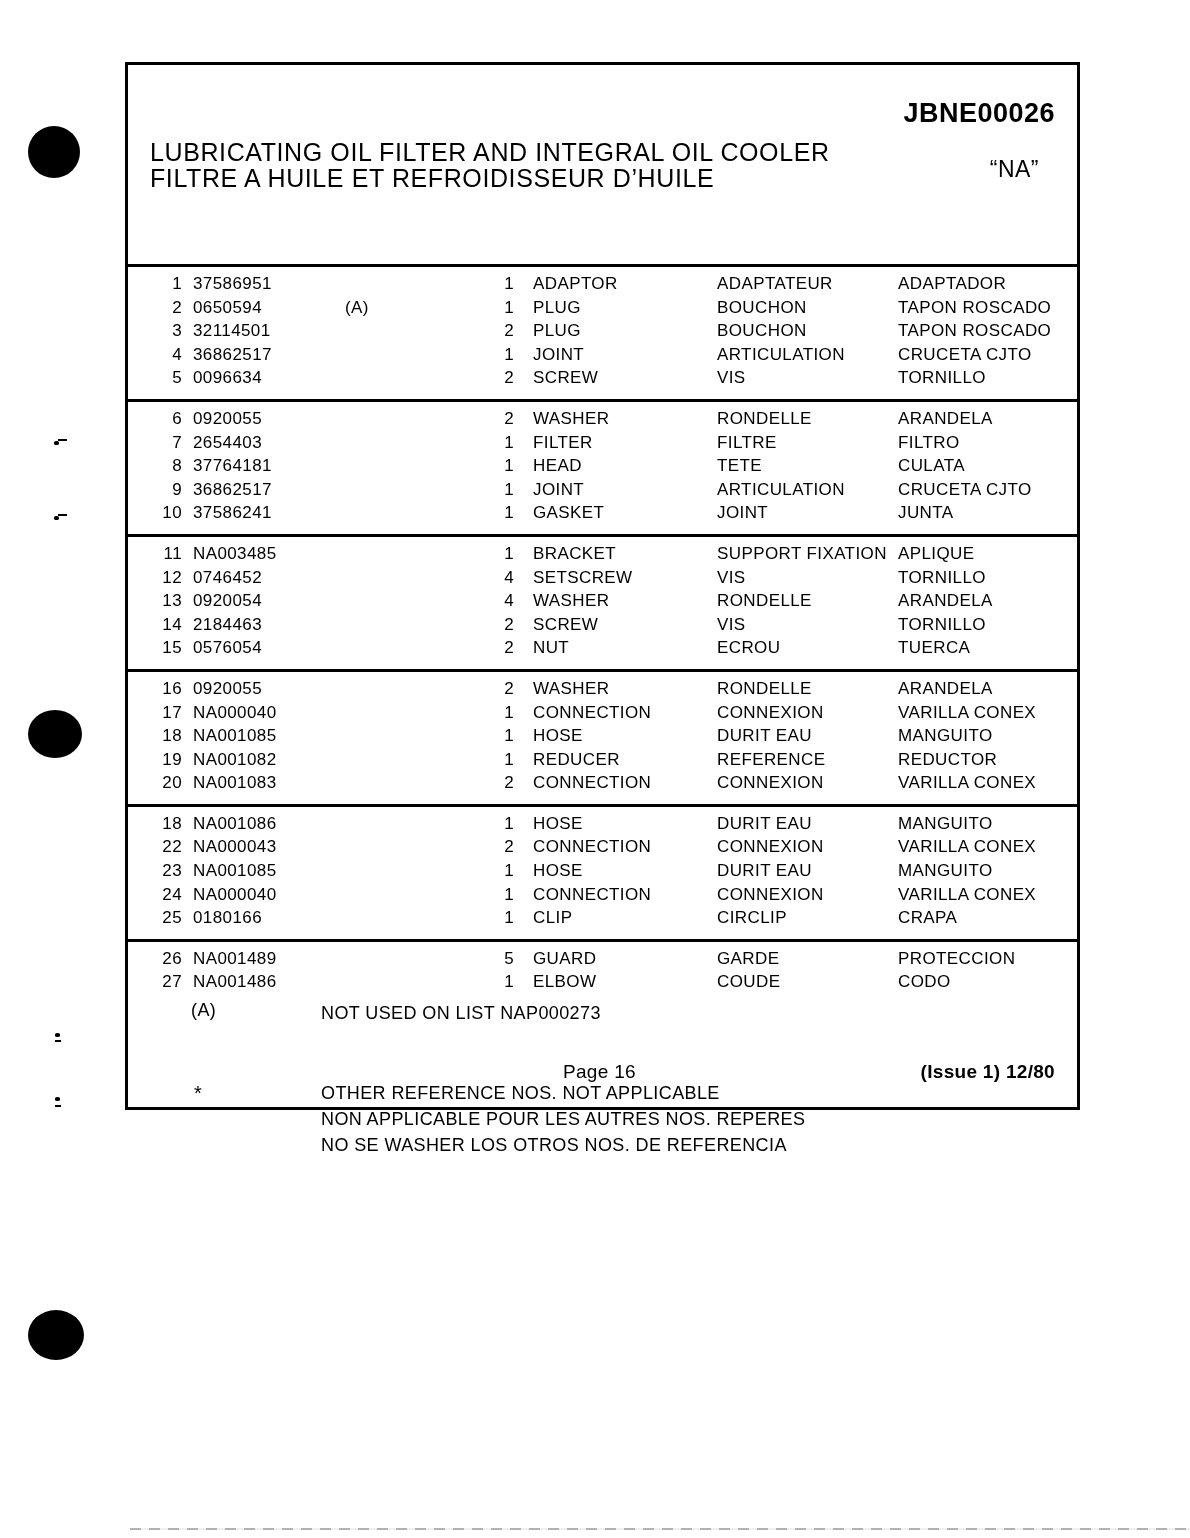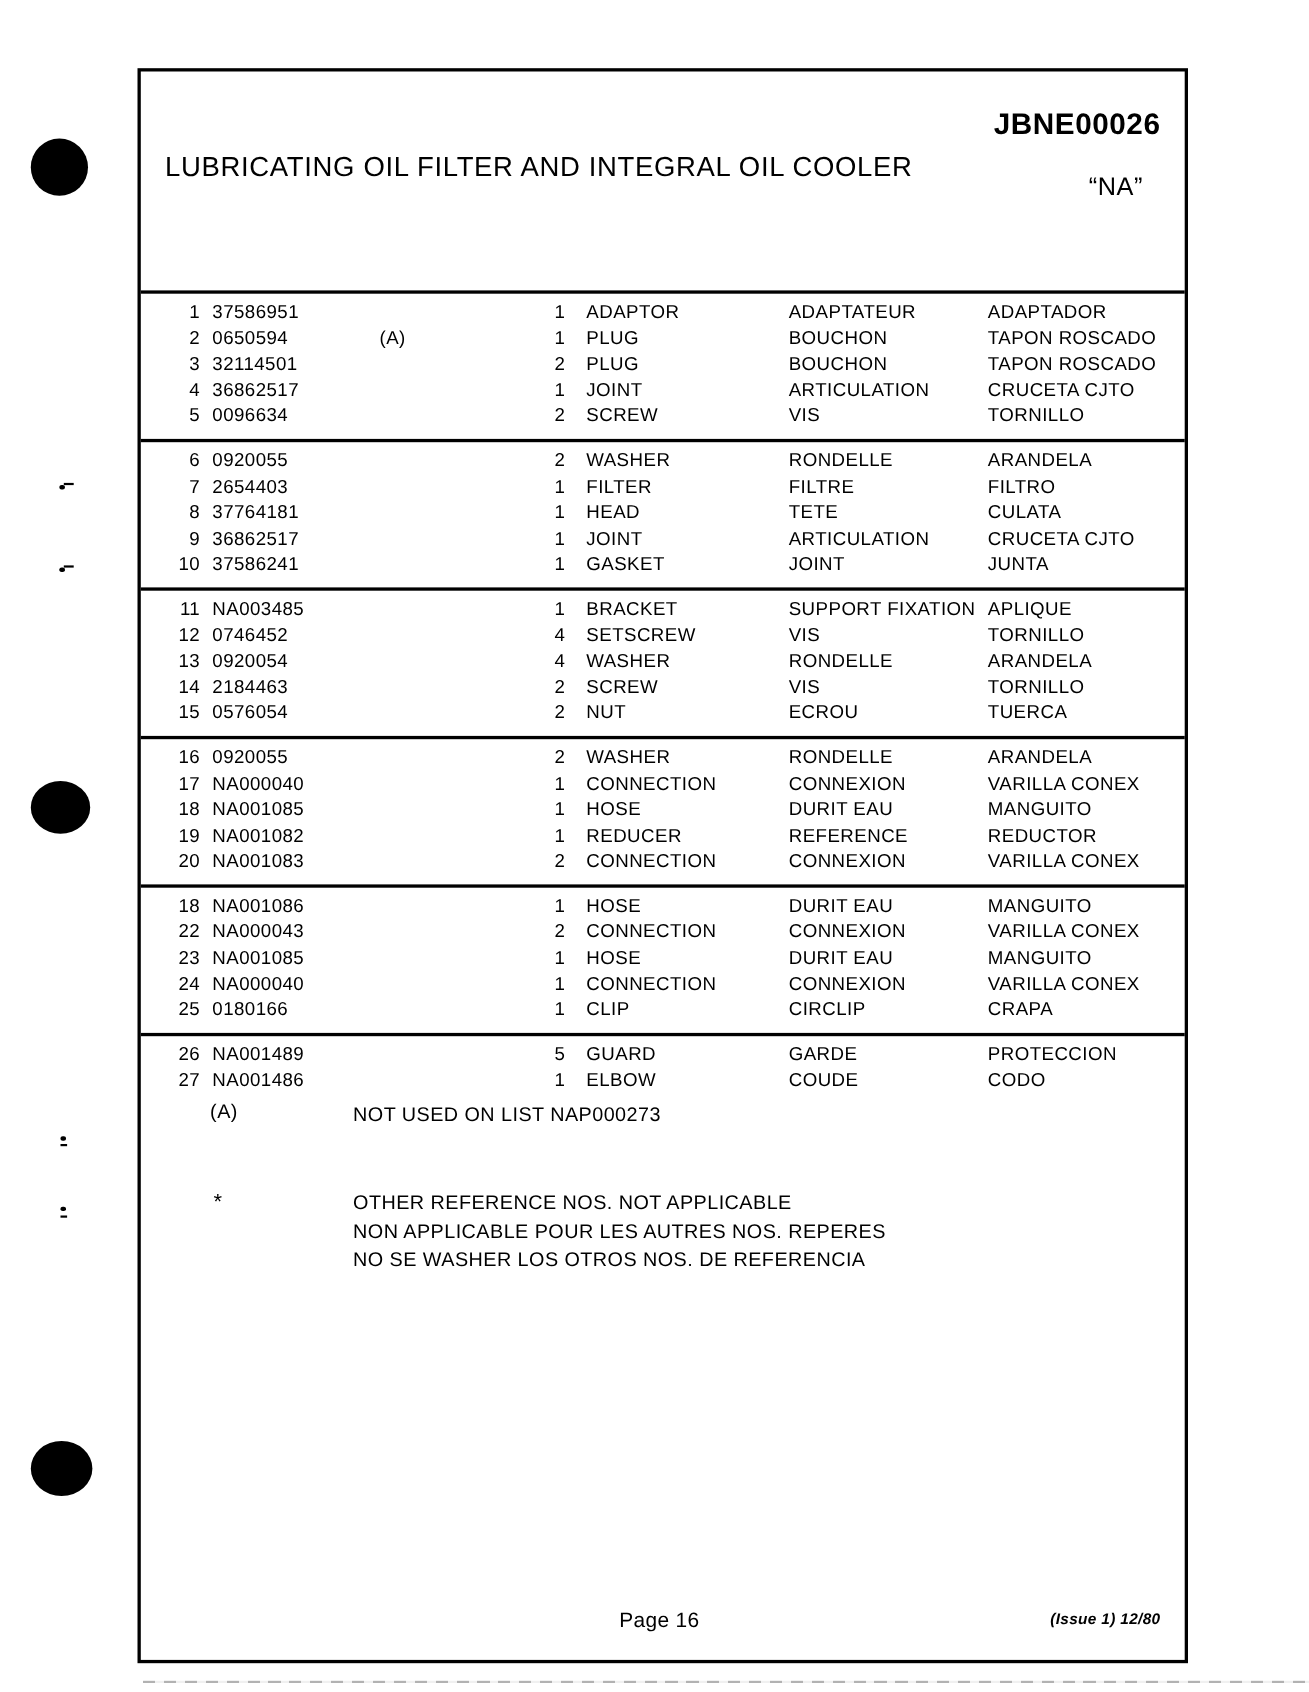--- a/index.html
+++ b/index.html
@@ -38,21 +38,21 @@
     height: 2px;
     border-radius: 0;
   }
 
   
   .frame {
     position: absolute;
     left: 125px;
     top: 62px;
     width: 955px;
-    height: 1450px;
+    height: 1048px;
     border: 3px solid #000000;
     box-sizing: border-box;
   }
 
   
   .header {
     position: absolute;
     left: 0;
     top: 0;
     right: 0;
@@ -192,24 +192,23 @@
   }
   .page-num {
     position: absolute;
     left: 435px;
     font-size: 19px;
     letter-spacing: 0.3px;
   }
   .issue {
     position: absolute;
     right: 22px;
-    font-size: 14px;
+    font-size: 19px;
     font-weight: bold;
     letter-spacing: 0.3px;
-    font-style: italic;
   }
 
   
   .scan-edge {
     position: absolute;
     left: 130px;
     right: 0;
     top: 1528px;
     height: 2px;
     background: repeating-linear-gradient(
@@ -239,20 +238,21 @@
 
   <div class="scan-edge"></div>
 
   <div class="frame">
 
     <div class="header">
       <div class="doc-code">JBNE00026</div>
       <div class="doc-variant">“NA”</div>
       <div class="titles">
         <div class="title-line">LUBRICATING OIL FILTER AND INTEGRAL OIL COOLER</div>
+        <div class="title-line">FILTRE A HUILE ET REFROIDISSEUR D’HUILE</div>
       </div>
     </div>
 
     <div class="hrule" style="top:199px;"></div>
 
     <div class="table">
 
       <div class="group">
         <div class="row">
           <span class="c-item">1</span>

